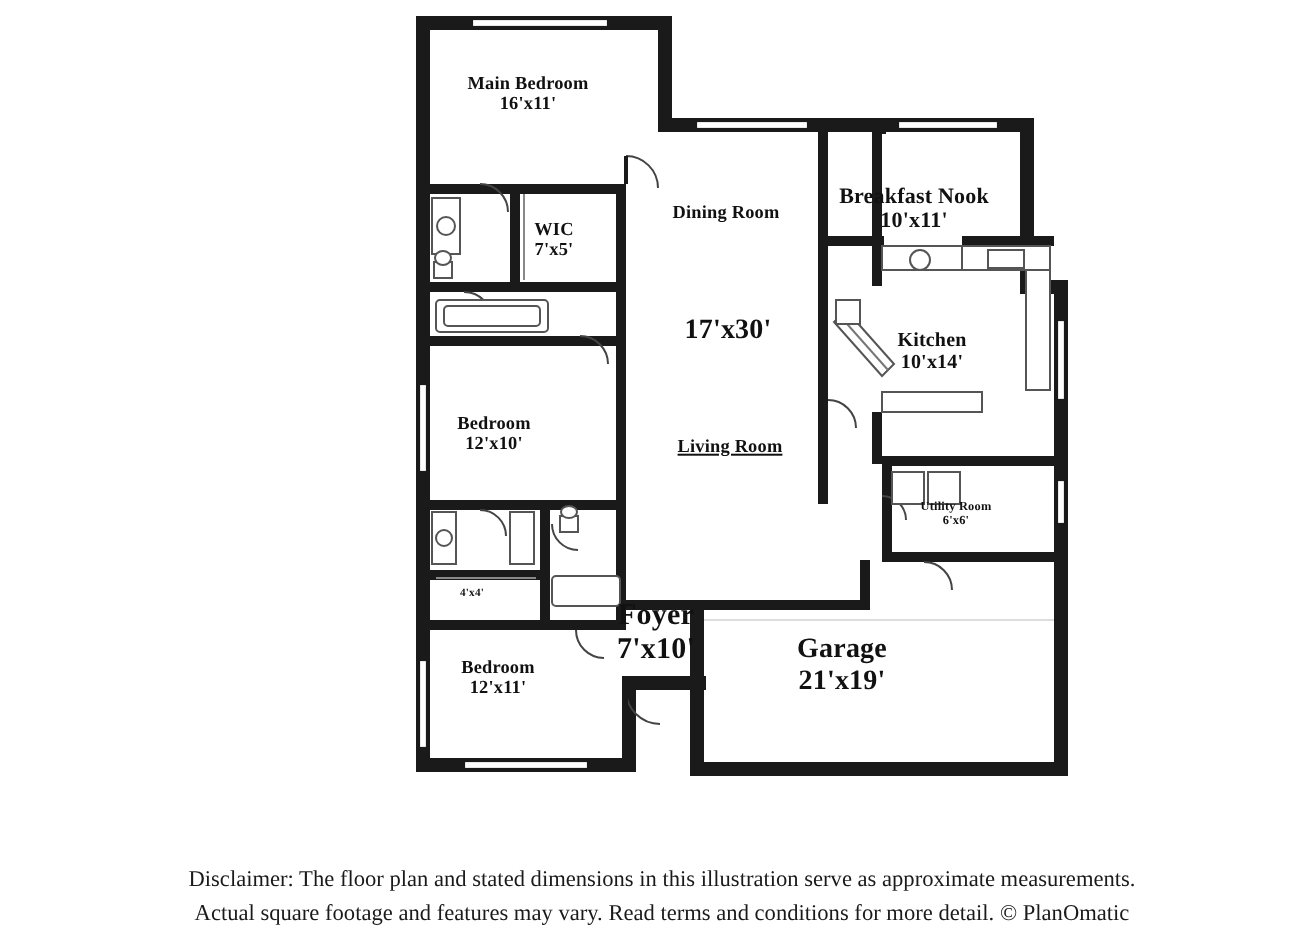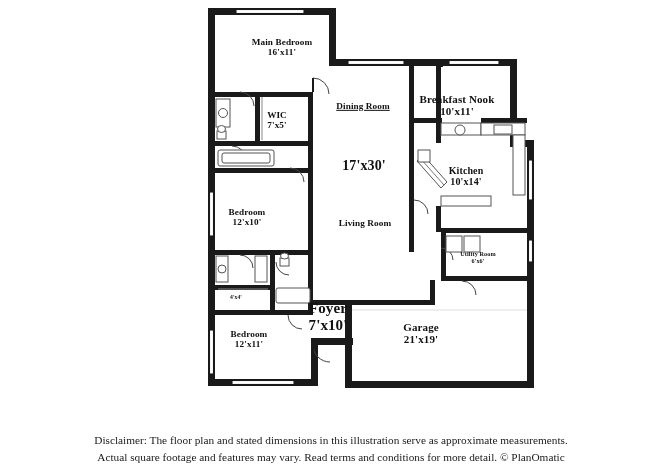--- a/index.html
+++ b/index.html
@@ -195,49 +195,49 @@
       <rect x="418" y="150" width="12" height="12"></rect>
 
       <rect x="446" y="236" width="16" height="16"></rect>
       <rect x="464" y="236" width="16" height="16"></rect>
 
       <line x1="352" y1="310" x2="527" y2="310" stroke="#dddddd"></line>
     </g>
   </svg>
 
   
-  <div class="room-label" style="left:282px; top:47px; font-size:9.2px;">
+  <div class="room-label" style="left:264px; top:47px; font-size:9.2px;">
     <span>Main Bedroom</span>
     <span class="dim">16'x11'</span>
   </div>
 
   <div class="room-label" style="left:277px; top:120px; font-size:9.2px;">
     <span>WIC</span>
     <span class="dim">7'x5'</span>
   </div>
 
-  <div class="room-label" style="left:363px; top:106px; font-size:9.2px;text-decoration:underline;">
+  <div class="room-label" style="left:363px; top:106px; font-size:9.2px;">
     <span>Dining Room</span>
   </div>
 
   <div class="room-label" style="left:457px; top:105px; font-size:11px;">
     <span>Breakfast Nook</span>
     <span class="dim">10'x11'</span>
   </div>
 
   <div class="room-label" style="left:466px; top:176px; font-size:10px;">
     <span>Kitchen</span>
     <span class="dim">10'x14'</span>
   </div>
 
   <div class="room-label" style="left:364px; top:166px; font-size:14px;">
     <span>17'x30'</span>
   </div>
 
-  <div class="room-label" style="left:365px; top:223px; font-size:9.2px;">
+  <div class="room-label" style="left:365px; top:223px; font-size:9.2px;text-decoration:underline;">
     <span>Living Room</span>
   </div>
 
   <div class="room-label" style="left:247px; top:217px; font-size:9.2px;">
     <span>Bedroom</span>
     <span class="dim">12'x10'</span>
   </div>
 
   <div class="room-label" style="left:478px; top:258px; font-size:6.2px;">
     <span>Utility Room</span>
@@ -251,21 +251,21 @@
   <div class="room-label" style="left:328px; top:317px; font-size:15px;">
     <span>Foyer</span>
     <span class="dim">7'x10'</span>
   </div>
 
   <div class="room-label" style="left:249px; top:339px; font-size:9.2px;">
     <span>Bedroom</span>
     <span class="dim">12'x11'</span>
   </div>
 
-  <div class="room-label" style="left:421px; top:333px; font-size:11px;text-align:center;">
+  <div class="room-label" style="left:421px; top:333px; font-size:14px;text-align:center;">
     <span>Garage</span>
     <span class="dim">21'x19'</span>
   </div>
 </div>
 
 <div class="disclaimer">
   <span class="line">Disclaimer: The floor plan and stated dimensions in this illustration serve as approximate measurements.</span>
   <span class="line">Actual square footage and features may vary. Read terms and conditions for more detail. © PlanOmatic</span>
 </div>
 

